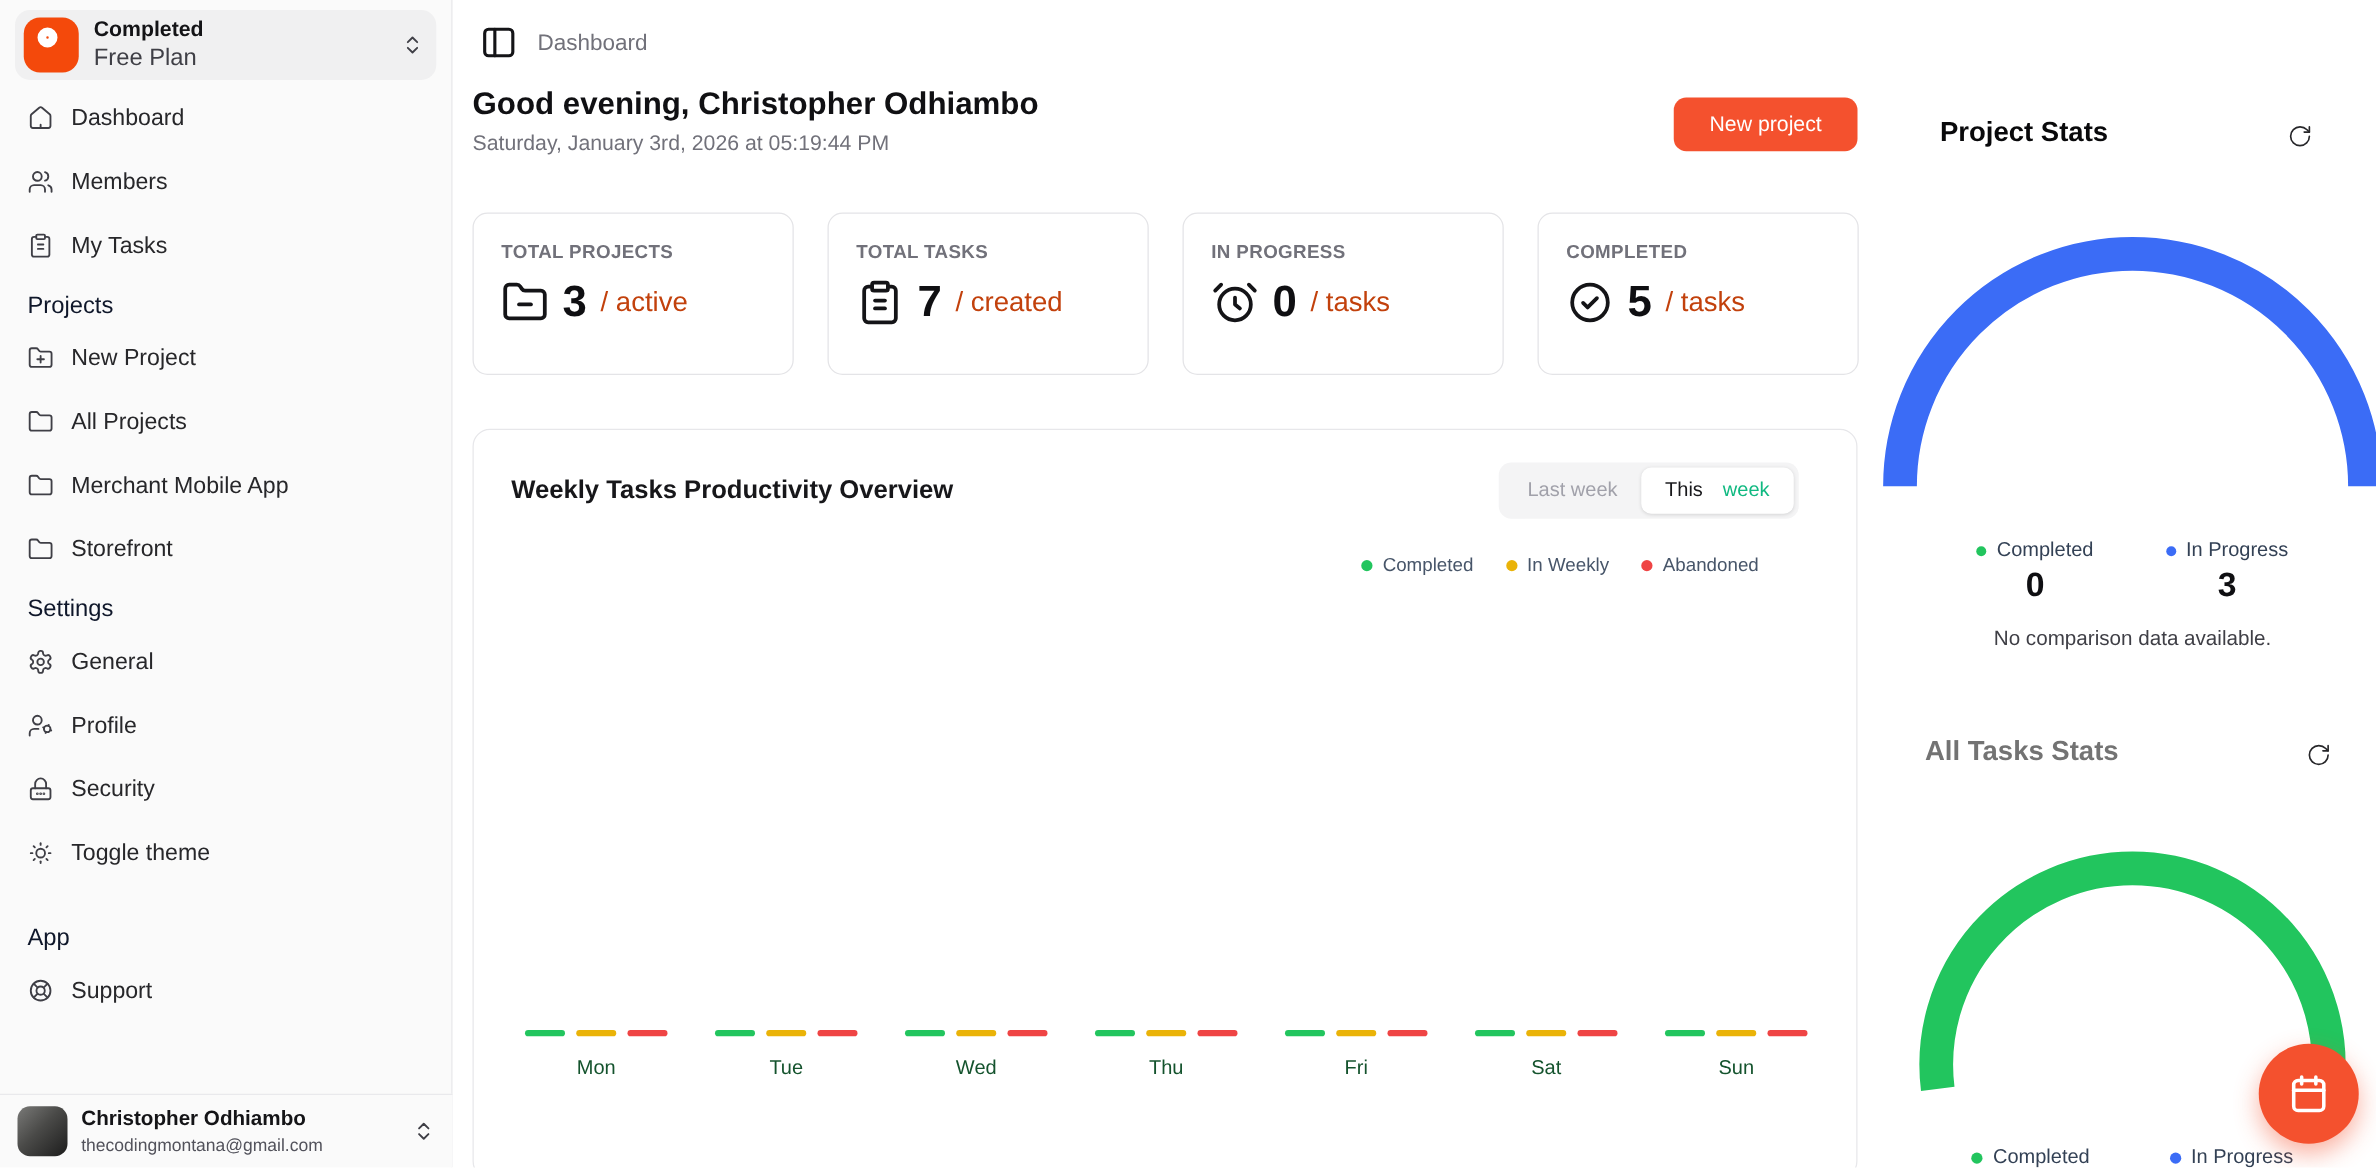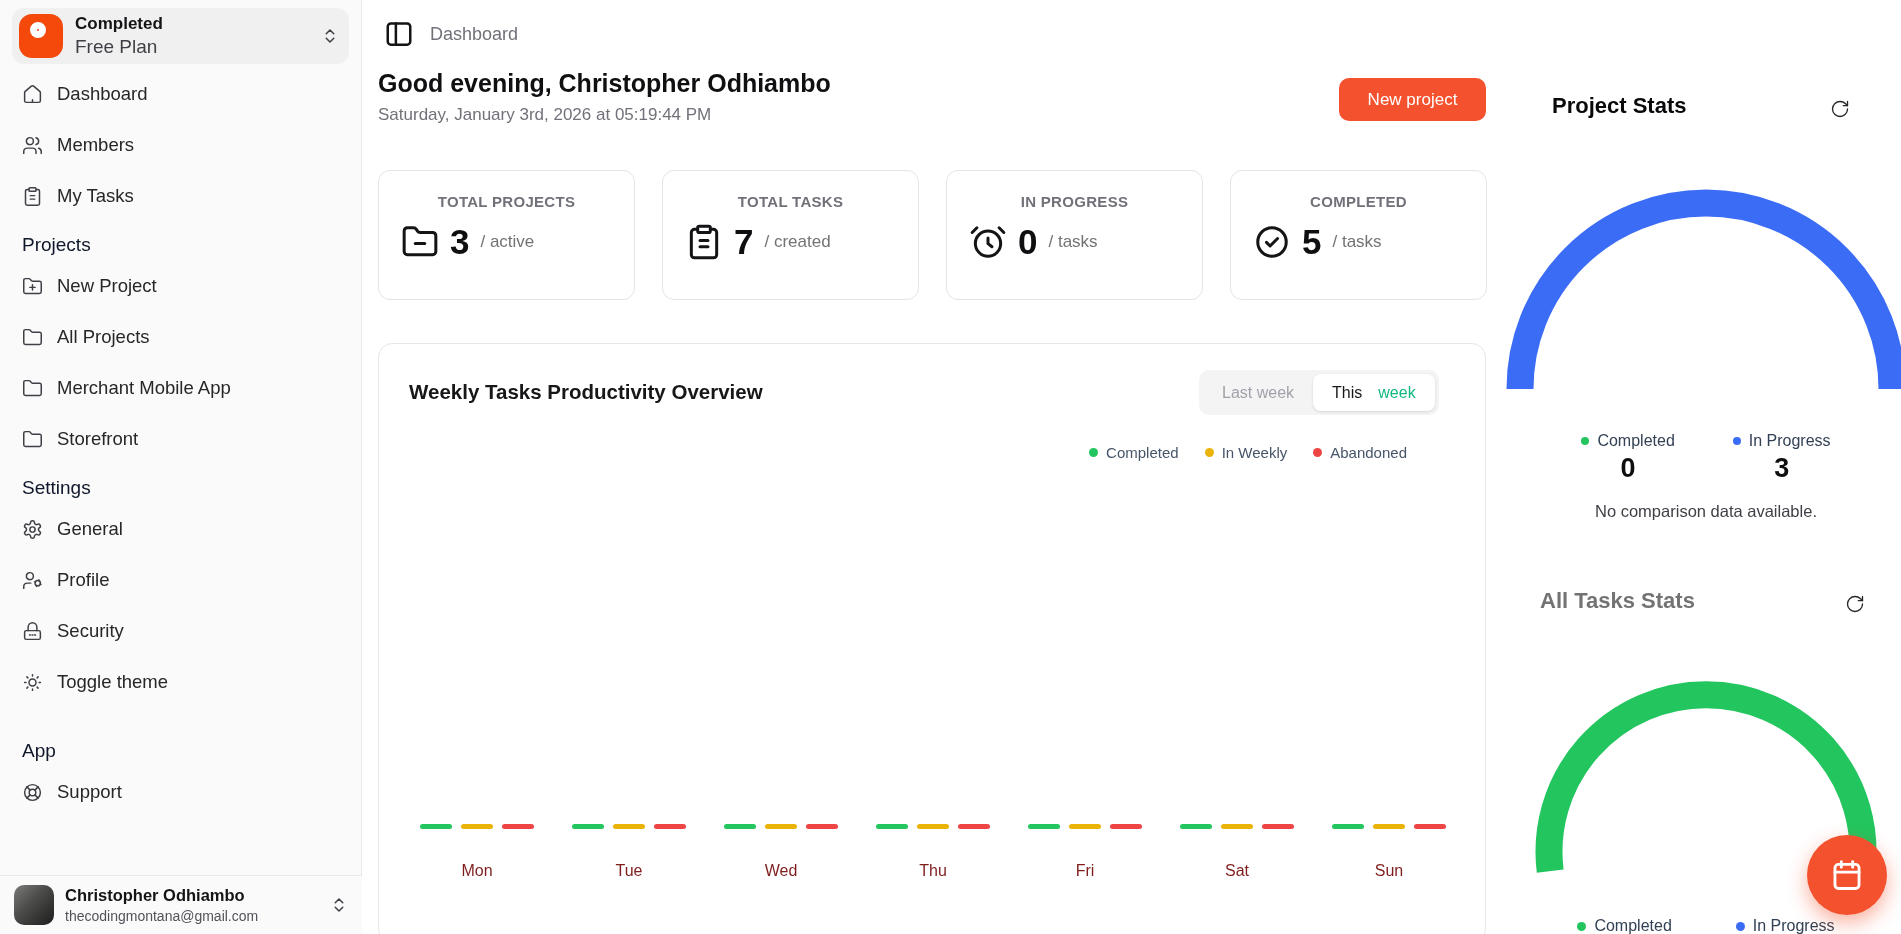--- a/index.html
+++ b/index.html
@@ -40,45 +40,45 @@
   .greeting { position:absolute; left:378px; top:69px; font-size:25px; font-weight:600; color:#101013; }
   .date-line { position:absolute; left:378px; top:105px; font-size:17px; color:#71717a; }
   .new-project-btn { position:absolute; left:1339px; top:78px; width:147px; height:43px;
     background:#f4512e; color:#fff; font-size:17px; border:none; border-radius:10px; cursor:pointer;
     font-family:inherit; }
 
   
   .stats-row { position:absolute; left:378px; top:170px; display:flex; gap:27px; }
   .stat-card { width:257px; height:130px; border:1px solid #e4e4e7; border-radius:12px;
     background:#fff; padding:22px 22px; }
-  .stat-label { font-size:15px; font-weight:600; color:#71717a; letter-spacing:.3px;text-align:center; }
+  .stat-label { font-size:15px; font-weight:600; color:#71717a; letter-spacing:.3px; }
   .stat-value-row { display:flex; align-items:center; gap:11px; margin-top:12px; }
   .stat-number { font-size:35px; font-weight:600; color:#0f0f12; }
-  .stat-suffix { font-size:17px; color:#737373; }
+  .stat-suffix { font-size:22px; color:#c2410c; }
 
   
   .chart-card { position:absolute; left:378px; top:343px; width:1108px; height:600px;
     border:1px solid #e7e7ea; border-radius:14px; background:#fff; }
   .chart-title { position:absolute; left:30px; top:36px; font-size:20.5px; font-weight:600; color:#17171a; }
   .range-toggle { position:absolute; left:820px; top:26px; height:45px; background:#f4f4f5;
     border-radius:10px; padding:4px; display:flex; align-items:stretch; font-size:16px; }
   .range-seg { display:flex; align-items:center; padding:0 19px; color:#a1a1aa; cursor:pointer; border-radius:8px; }
   .range-seg.active { background:#fff; box-shadow:0 1px 3px rgba(0,0,0,.12); color:#18181b; }
   .range-seg.active .wk { color:#10b981; margin-left:16px; }
   .chart-legend { position:absolute; right:78px; top:100px; display:flex; gap:26px; align-items:center; }
   .legend-item { display:flex; align-items:center; gap:8px; font-size:15px; color:#475569; }
   .dot { width:9px; height:9px; border-radius:50%; }
   .dot-green { background:#22c55e; } .dot-amber { background:#eab308; }
   .dot-red { background:#ef4444; } .dot-blue { background:#3b6cf6; }
   .bars-row { position:absolute; left:41px; top:480px; width:1026px; display:flex; justify-content:space-between; }
   .bar-group { width:114px; display:flex; flex-direction:column; align-items:center; }
   .dashes { display:flex; gap:9px; }
   .dash { width:32px; height:5px; border-radius:2.5px; }
   .dash.g { background:#22c55e; } .dash.a { background:#eab308; } .dash.r { background:#ef4444; }
-  .day-label { margin-top:33px; font-size:16px; color:#7f1d1d; }
+  .day-label { margin-top:17px; font-size:16px; color:#14532d; }
 
   
   .ps-title { position:absolute; left:1552px; top:93px; font-size:22px; font-weight:700; color:#09090b; }
   .refresh-1 { position:absolute; left:1830px; top:99px; cursor:pointer; }
   .gauge-blue { position:absolute; left:1505px; top:186px; }
   .ps-legend { position:absolute; left:1521px; top:432px; width:370px; display:flex; justify-content:center; gap:58px; }
   .ps-legend-item { display:flex; flex-direction:column; align-items:center; }
   .ps-legend-top { display:flex; align-items:center; gap:8px; font-size:16px; color:#334155; }
   .ps-legend-top .dot { width:8px; height:8px; }
   .ps-num { font-size:27px; font-weight:600; color:#0f0f12; margin-top:3px; }

